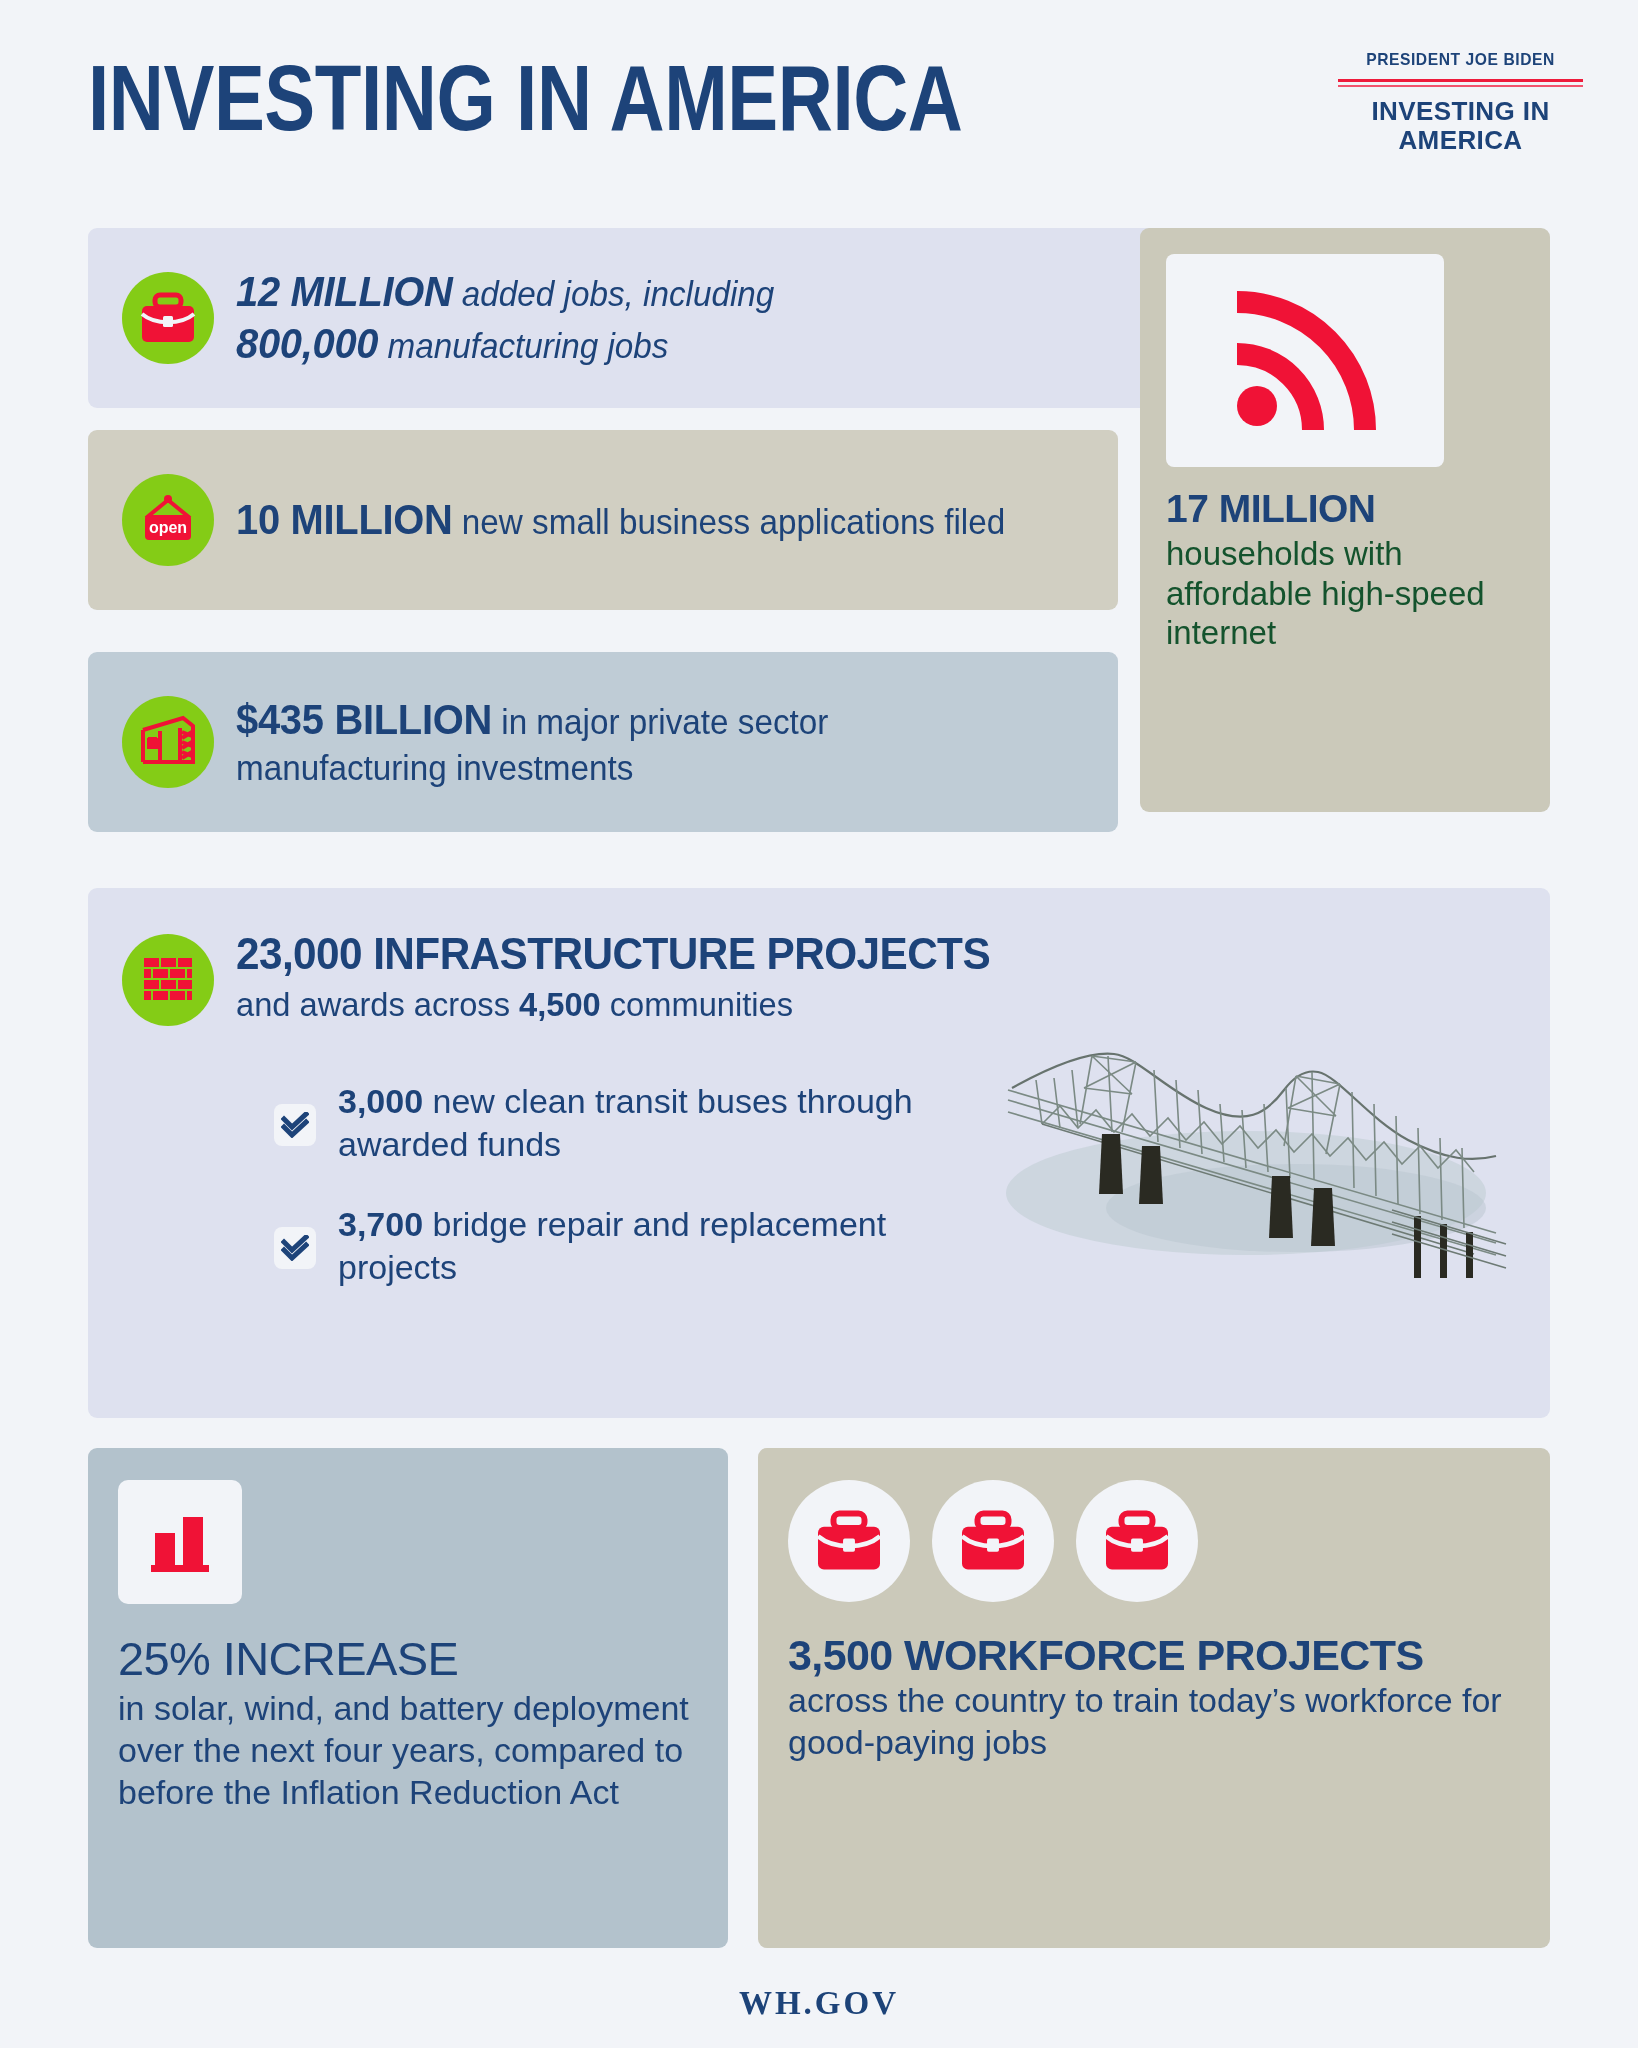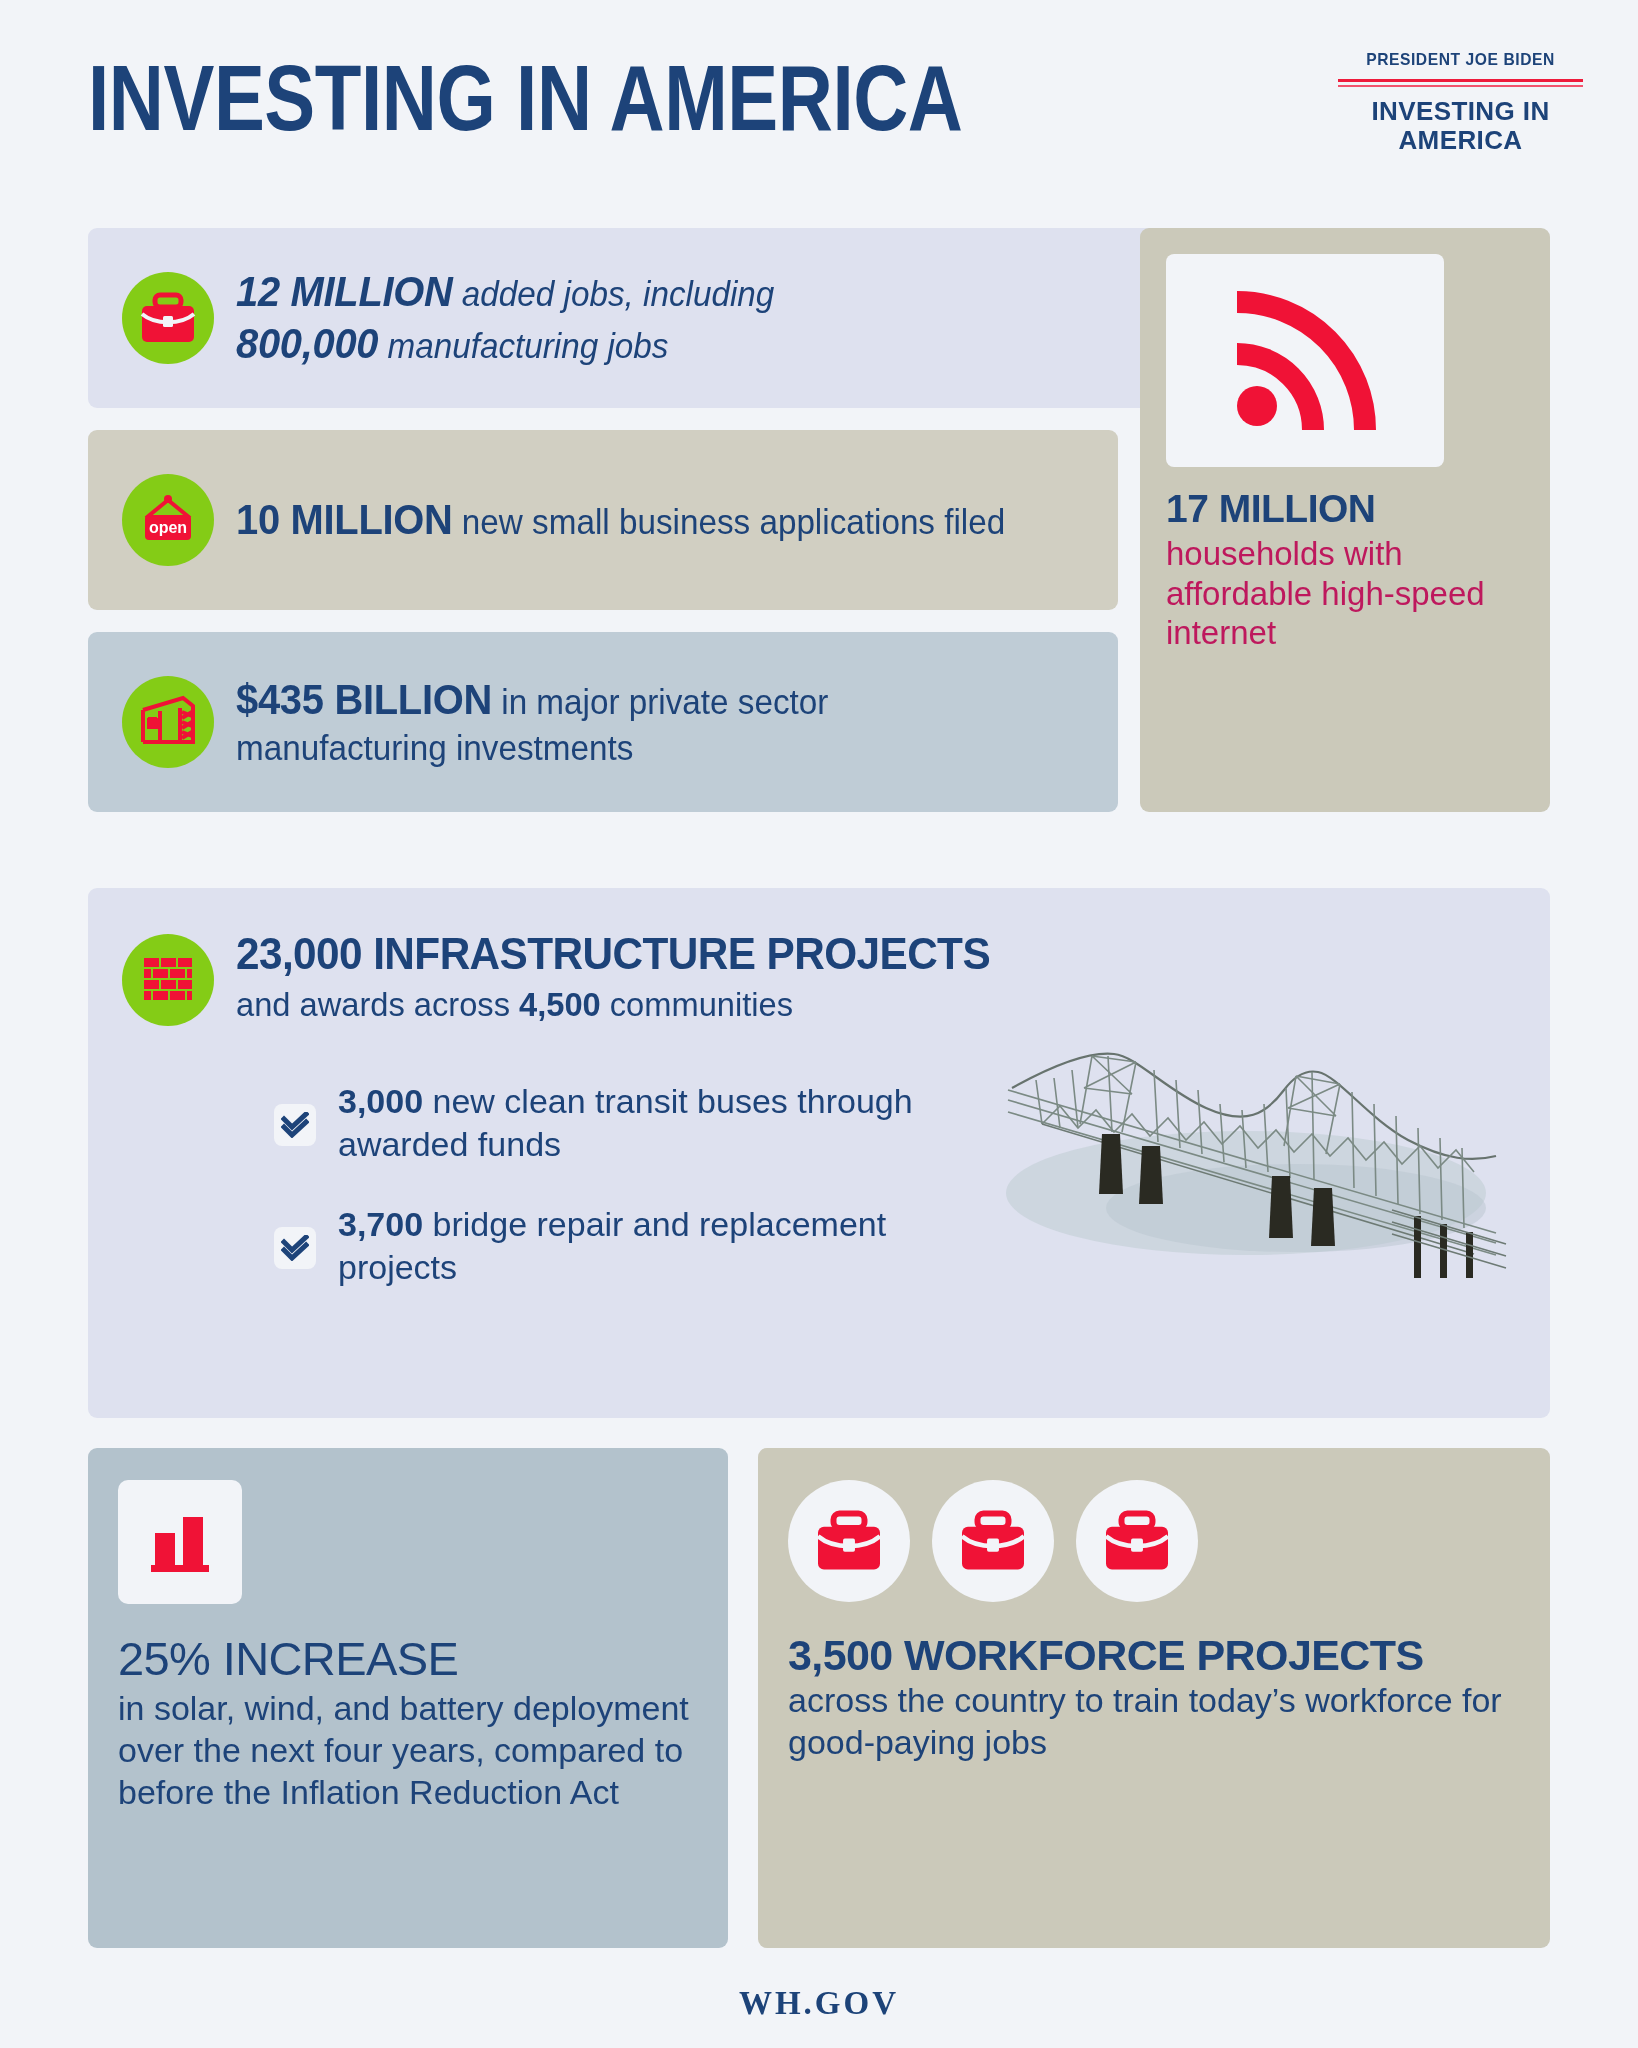--- a/index.html
+++ b/index.html
@@ -68,21 +68,21 @@
   .white-panel{
     background:#f2f4f8;border-radius:8px;
     width:278px;height:213px;
     display:flex;align-items:center;justify-content:center;
   }
   .broadband-headline{
     margin-top:22px;font-size:39px;font-weight:bold;line-height:1.05;
     letter-spacing:-0.5px;color:#1d4379;
   }
   .broadband-body{
-    margin-top:4px;font-size:33px;line-height:1.2;color:#be185d;
+    margin-top:4px;font-size:33px;line-height:1.2;color:#14532d;
   }
 
   
   .infra{padding:42px 40px 40px 34px;}
   .infra-head{display:flex;align-items:flex-start;}
   .infra-head .icon-circle{margin-top:4px;}
   .infra-title{
     font-size:45px;font-weight:bold;line-height:1.05;
     letter-spacing:-0.6px;color:#1d4379;
     transform:scaleX(0.94);transform-origin:left center;
@@ -174,21 +174,21 @@
         <path d="M29 8 L7 26 M29 8 L51 26" stroke="#f01236" stroke-width="4" fill="none"></path>
         <rect x="6" y="23" width="46" height="25" rx="4" fill="#f01236"></rect>
         <text x="29" y="41" font-family="Liberation Sans, sans-serif" font-size="16" font-weight="bold" fill="#ffffff" text-anchor="middle">open</text>
       </svg>
     </div>
     <div class="stat-text">
       <b>10 MILLION</b><span> new small business applications filed</span>
     </div>
   </div>
 
-  <div class="card c-bluegray stat-card" style="left:88px;top:632px;width:1030px;height:180px;">
+  <div class="card c-bluegray stat-card" style="left:88px;top:652px;width:1030px;height:180px;">
     <div class="icon-circle">
       <svg width="60" height="56" viewBox="0 0 60 56" aria-hidden="true">
         <g fill="none" stroke="#f01236" stroke-width="4">
           <path d="M5 16 L45 4 L55 12 L55 48"></path>
           <path d="M5 16 L5 48 M5 48 L57 48"></path>
           <path d="M22 17 L22 48 M42 14 L42 48"></path>
           <path d="M44 18 L54 22 M54 18 L44 24 M44 28 L54 32 M54 28 L44 34 M44 38 L54 42 M54 38 L44 44"></path>
           <path d="M10 25 L19 25 M10 33 L19 33"></path>
         </g>
         <rect x="9" y="24" width="11" height="11" fill="#f01236"></rect>

